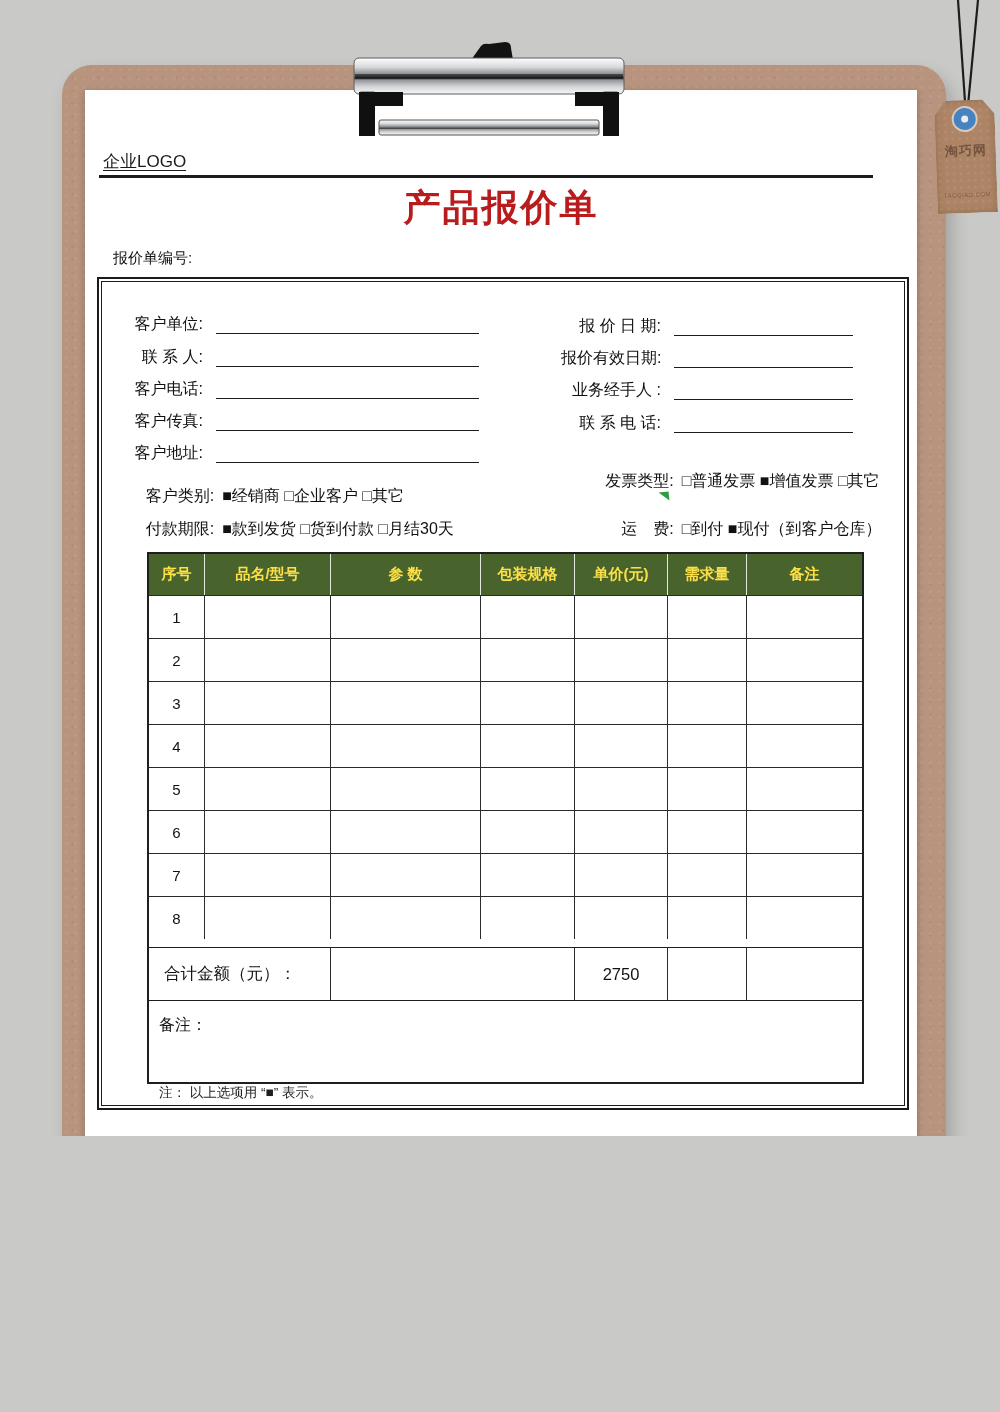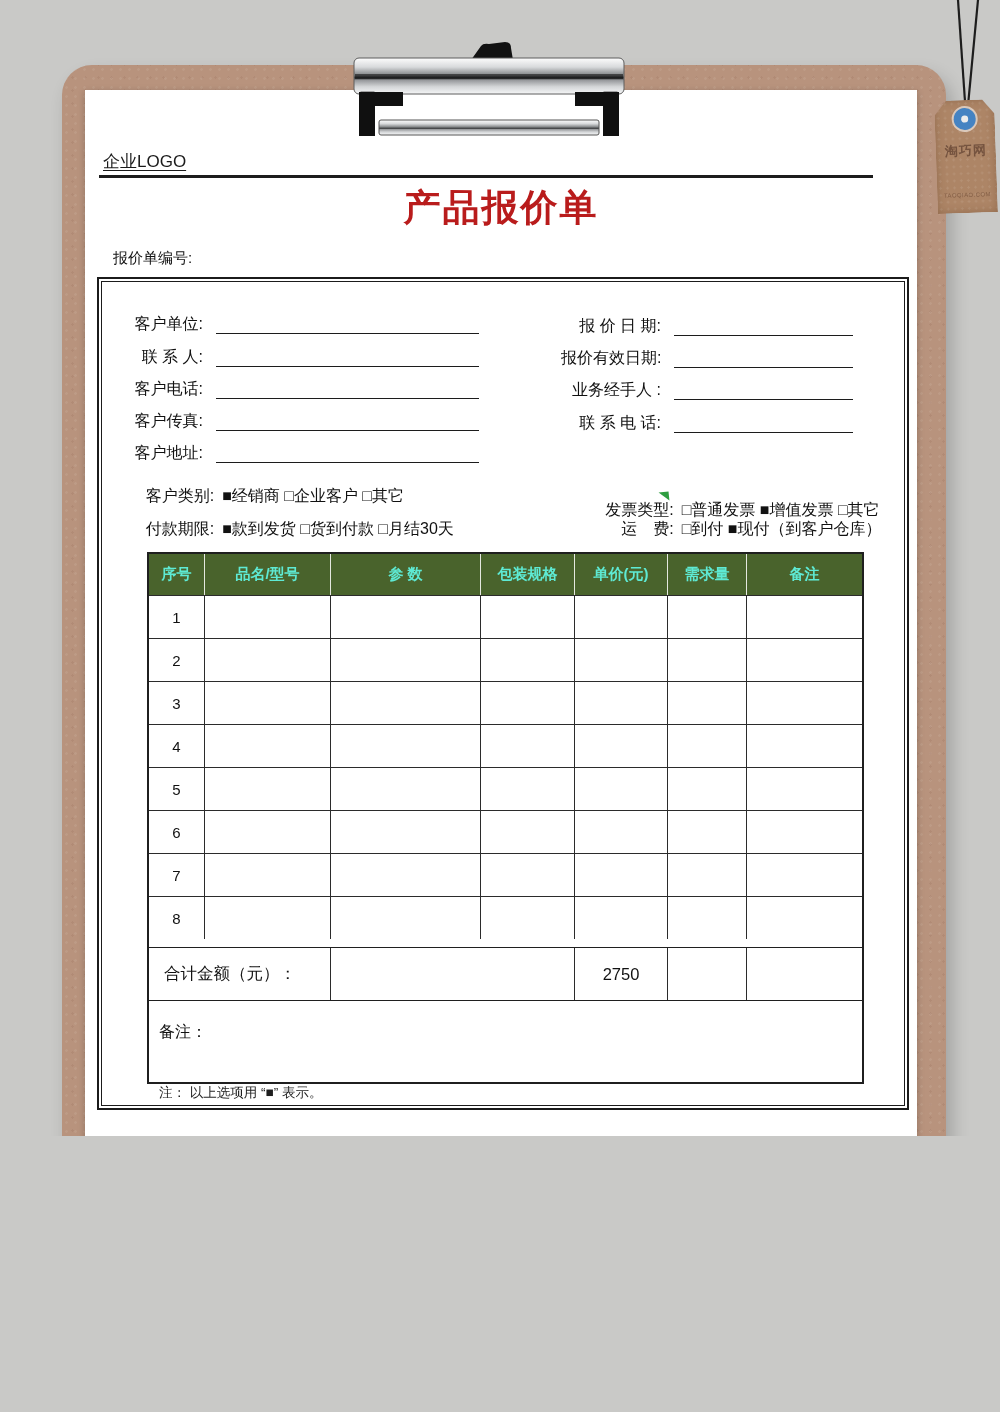--- a/index.html
+++ b/index.html
@@ -45,30 +45,30 @@
   .o-row .olabel{display:inline-block;}
   .o-row .opts{margin-left:8px;}
   .o-right .olabel{min-width:86px;text-align:right;}
   .comment-marker{position:absolute;left:560px;top:213px;width:0;height:0;
                   border-left:10px solid transparent;border-top:9px solid #2f9e41;
                   transform:rotate(-6deg);}
 
   
   .qtable{position:absolute;left:48px;top:273px;width:717px;border:2px solid #1f1f1f;background:#fff;}
   .t-head{display:grid;grid-template-columns:55px 126px 150px 94px 93px 79px 116px;height:41px;
-          background:#49632c;color:#5eead4;font-size:15px;font-weight:700;}
+          background:#49632c;color:#fde047;font-size:15px;font-weight:700;}
   .t-head .hcell{display:flex;align-items:center;justify-content:center;border-left:1px solid rgba(255,255,255,.85);}
   .t-head .hcell:first-child{border-left:none;}
   .t-row{display:grid;grid-template-columns:55px 126px 150px 94px 93px 79px 116px;height:43px;border-top:1px solid #2b2b2b;}
   .t-row .cell{border-left:1px solid #2b2b2b;}
   .t-row .cell:first-child{border-left:none;display:flex;align-items:center;justify-content:center;font-size:15px;}
   .t-total{display:grid;grid-template-columns:181px 244px 93px 79px 116px;height:53px;border-top:1.5px solid #1f1f1f;font-size:16.5px;margin-top:8px;}
   .t-total .cell{border-left:1px solid #2b2b2b;display:flex;align-items:center;justify-content:center;}
   .t-total .cell:first-child{border-left:none;justify-content:flex-start;padding-left:15px;}
-  .t-remark{height:82px;border-top:1.5px solid #1f1f1f;font-size:16px;padding:21px 10px;}
+  .t-remark{height:82px;border-top:1.5px solid #1f1f1f;font-size:16px;padding:14px 10px;}
   .footnote{position:absolute;left:60px;top:805px;font-size:13.5px;color:#1e1e1e;}
 
   
   .clip{position:absolute;left:353px;top:42px;width:272px;height:96px;}
 
   
   .tag-strings{position:absolute;left:930px;top:0;width:70px;height:130px;}
   .tag{position:absolute;left:936px;top:100px;width:60px;height:113px;background:#ad8566;
        background-image:radial-gradient(rgba(255,255,255,.09) 1px,transparent 1.4px);background-size:7px 7px;
        clip-path:polygon(0 13%,20% 0,80% 0,100% 13%,100% 100%,0 100%);
@@ -140,21 +140,21 @@
       <span class="fline"></span>
     </div>
     <div class="f-row f-right" style="top:127px">
       <span class="flabel">联 系 电 话:</span>
       <span class="fline"></span>
     </div>
 
     <div class="o-row" style="left:20px;top:189px;">
       <span class="olabel">客户类别:</span><span class="opts">■经销商 □企业客户 □其它</span>
     </div>
-    <div class="o-row o-right" style="left:462px;top:203px;">
+    <div class="o-row o-right" style="left:462px;top:174px;">
       <span class="olabel">发票类型:</span><span class="opts">□普通发票 ■增值发票 □其它</span>
     </div>
     <div class="o-row" style="left:20px;top:222px;">
       <span class="olabel">付款期限:</span><span class="opts">■款到发货 □货到付款 □月结30天</span>
     </div>
     <div class="o-row o-right" style="left:462px;top:222px;">
       <span class="olabel">运　费:</span><span class="opts">□到付 ■现付（到客户仓库）</span>
     </div>
     <div class="comment-marker"></div>
 

